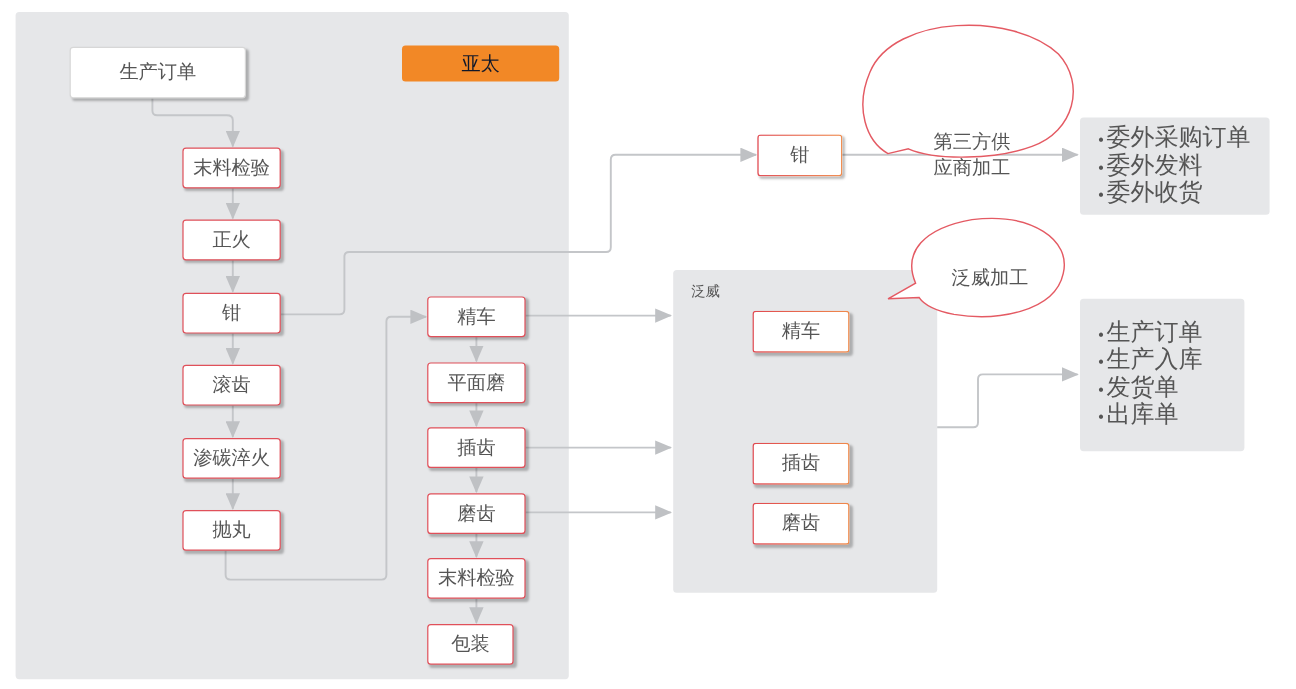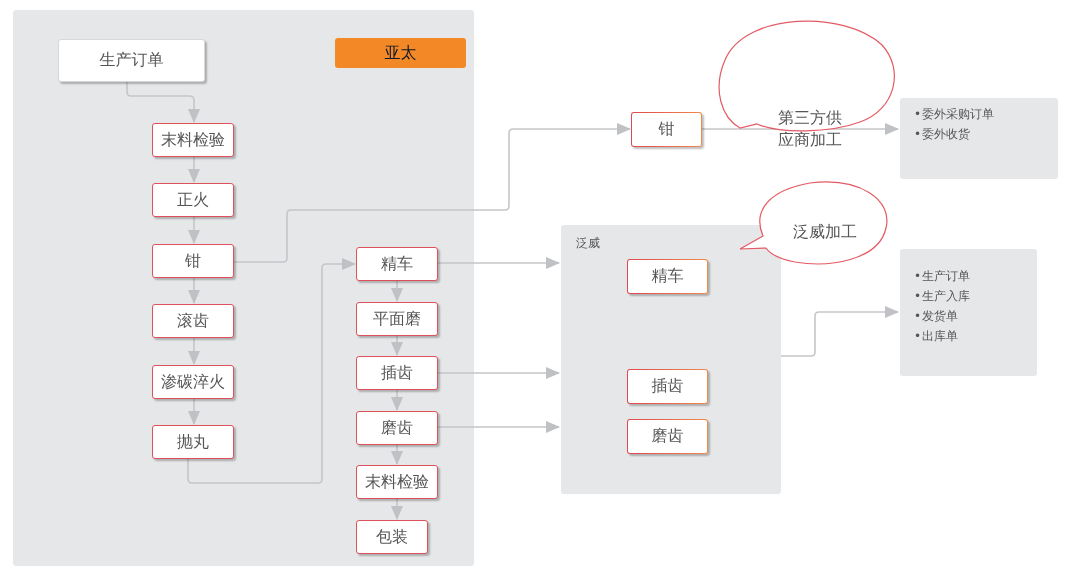--- a/index.html
+++ b/index.html
@@ -10,21 +10,21 @@
           box-shadow: 2px 2px 2px rgba(0,0,0,0.25); display: flex; align-items: center;
           justify-content: center; font-size: 16px; color: #555; box-sizing: border-box; }
   .node.grad { border: 1px solid transparent;
                background: linear-gradient(#fff,#fff) padding-box,
                            linear-gradient(90deg,#e04850,#f08a4b) border-box; }
   .node.plain { border: 1px solid #d7d7d7; }
   .badge { position: absolute; background: #f28826; color: #0f172a; border-radius: 3px;
            display: flex; align-items: center; justify-content: center; font-size: 16px; }
   .label { position: absolute; font-size: 12px; color: #555; }
   .list { position: absolute; background: #e6e7e9; border-radius: 3px; box-sizing: border-box;
-          padding: 6px 0 0 22px; font-size: 12px; line-height: 20px; color: #555; }
+          padding: 6px 0 0 22px; font-size: 20px; line-height: 20px; color: #555; }
   .list .li { white-space: nowrap; }
   .list .li::before { content: "•"; display: inline-block; width: 8px; margin-left: -8px; font-size: 12px; }
   .bubble-text { position: absolute; font-size: 16px; color: #555; text-align: center; line-height: 22px; }
   svg.wires { position: absolute; left: 0; top: 0; }
 </style>
 </head>
 <body>
 
 <div class="panel" style="left:13px;top:10px;width:461px;height:556px;"></div>
 <div class="panel" style="left:561px;top:225px;width:220px;height:269px;"></div>
@@ -94,20 +94,21 @@
 <div class="node grad" style="left:627px;top:419px;width:81px;height:35px;">磨齿</div>
 
 <div class="bubble-text" style="left:760px;top:60px;width:100px;margin-top:47px;">
   <div>第三方供</div>
   <div>应商加工</div>
 </div>
 <div class="bubble-text" style="left:775px;top:221px;width:100px;">泛威加工</div>
 
 <div class="list" style="left:900px;top:98px;width:158px;height:81px;">
   <div class="li">委外采购订单</div>
+  <div class="li">委外发料</div>
   <div class="li">委外收货</div>
 </div>
 <div class="list" style="left:900px;top:249px;width:137px;height:127px;padding-top:17px;">
   <div class="li">生产订单</div>
   <div class="li">生产入库</div>
   <div class="li">发货单</div>
   <div class="li">出库单</div>
 </div>
 
 </body></html>

